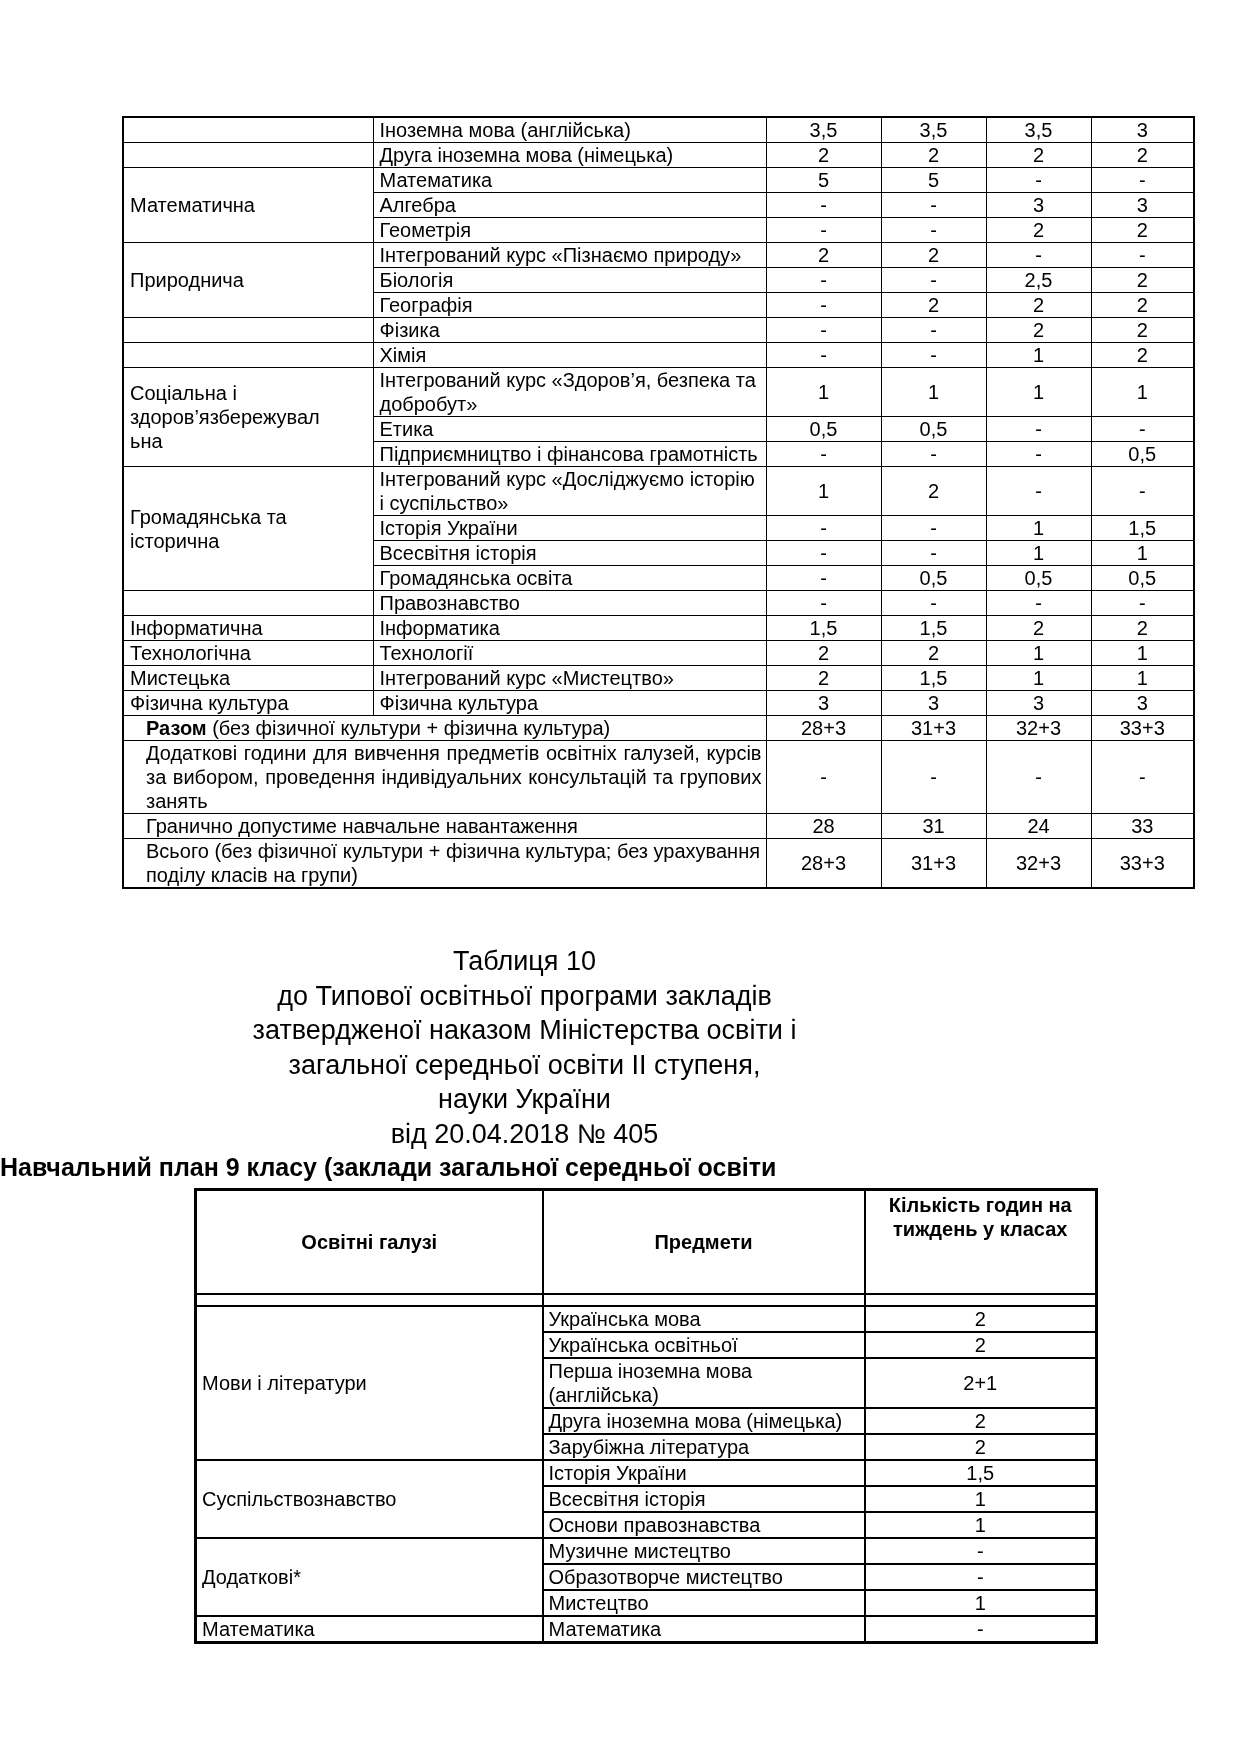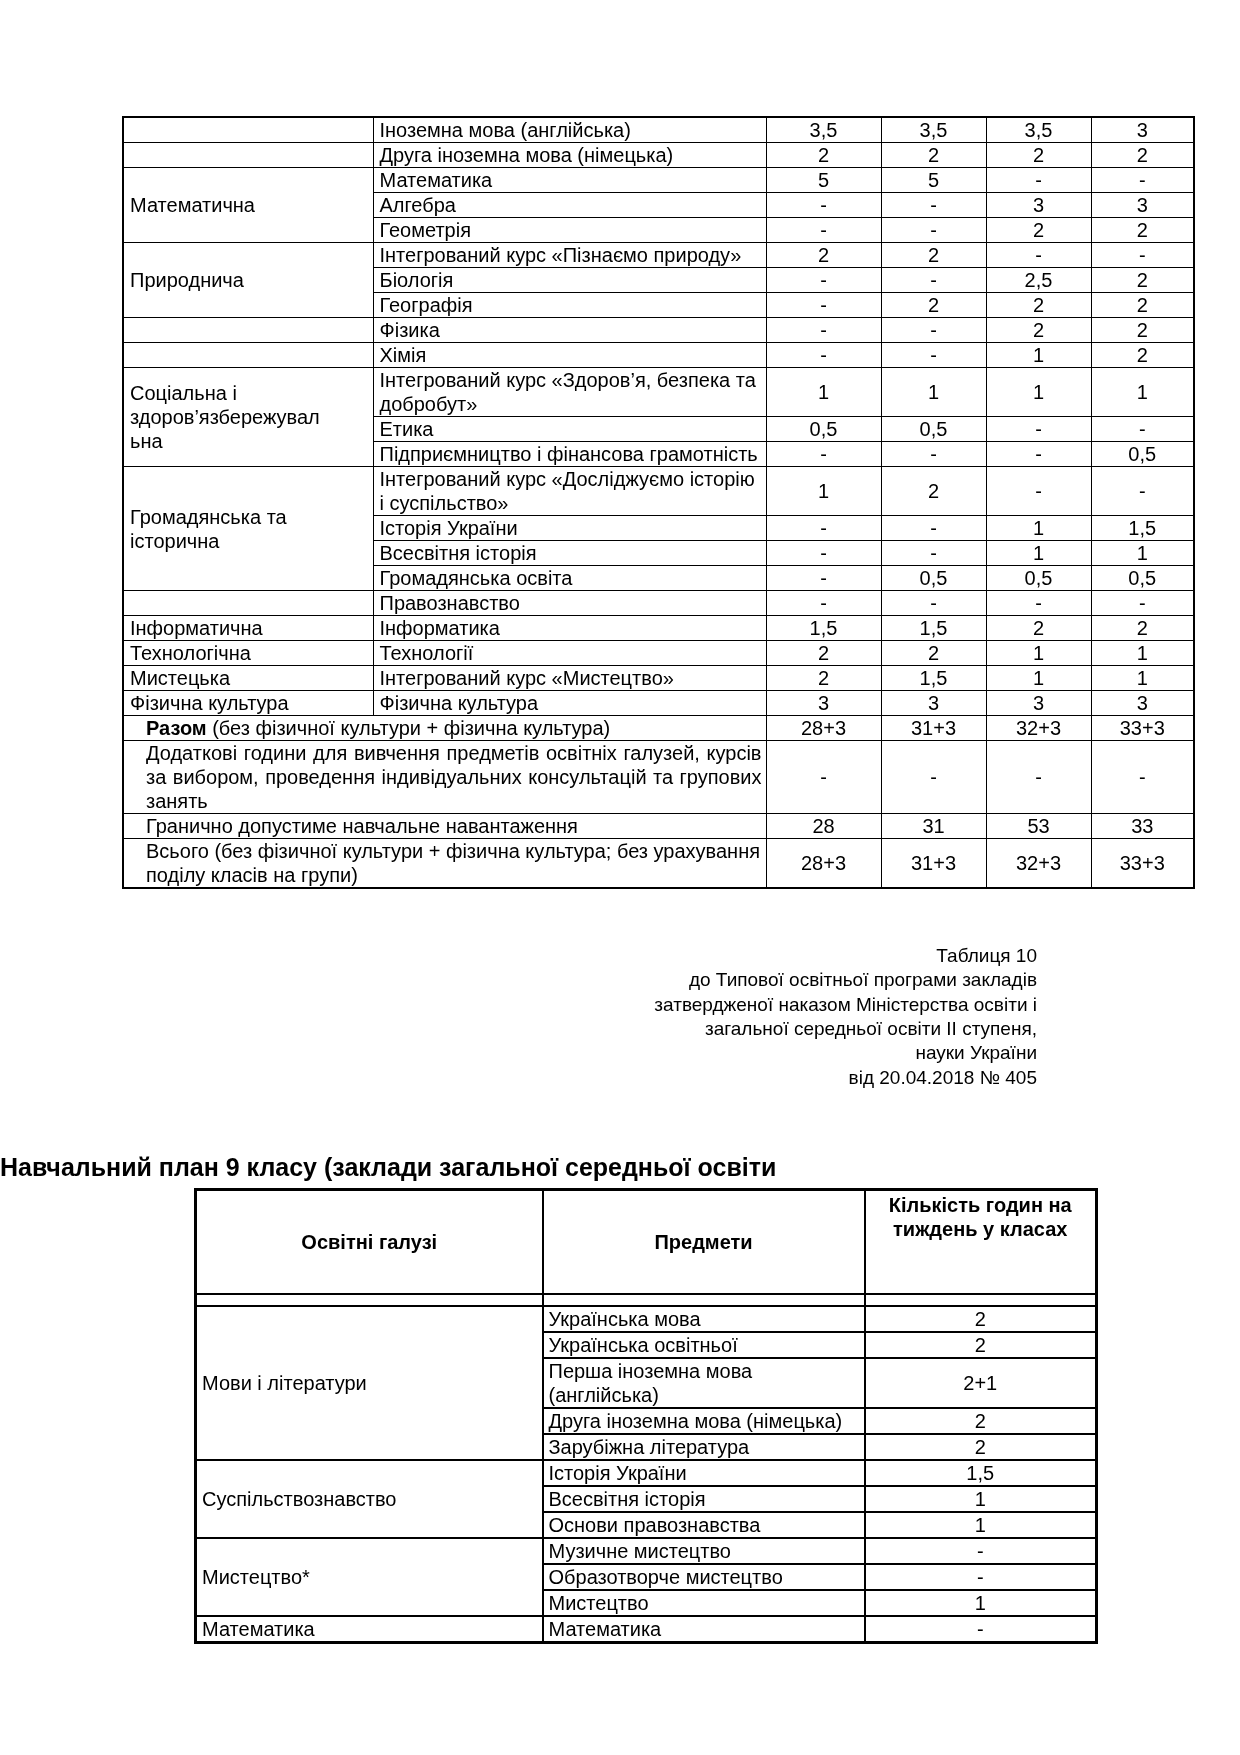--- a/index.html
+++ b/index.html
@@ -13,22 +13,22 @@
     border-collapse:collapse; table-layout:fixed;
     font-size:20px; line-height:1.2; border:2px solid #000;
   }
   table.t1 td { border:1px solid #000; padding:0 4px 0 6px; vertical-align:middle; }
   table.t1 td.cat { padding-right:44px; overflow-wrap:anywhere; }
   table.t1 td.val { text-align:center; padding:0 2px; }
   table.t1 td.sum { padding:0 4px 0 22px; }
   table.t1 td.justify { text-align:justify; }
   
   .attribution {
-    position:absolute; top:944px; left:0; width:1037px; text-align:right;
-    font-size:19px; line-height:1.28;
+    position:absolute; top:944px; left:0; width:1037px; text-align:center;
+    font-size:27px; line-height:1.28;padding-left:6px;
   }
   
   .heading {
     position:absolute; top:1152px; left:0; width:1186px; text-align:left;
     font-weight:bold; font-size:25px; line-height:1.22;
   }
   
   table.t2 {
     position:absolute; top:1188px; left:194px; width:901px;
     border-collapse:collapse; table-layout:fixed;
@@ -234,21 +234,21 @@
           <td class="sum justify" colspan="2">Додаткові години для вивчення предметів освітніх галузей, курсів за вибором, проведення індивідуальних консультацій та групових занять</td>
           <td class="val">-</td>
           <td class="val">-</td>
           <td class="val">-</td>
           <td class="val">-</td>
         </tr>
         <tr>
           <td class="sum" colspan="2">Гранично допустиме навчальне навантаження</td>
           <td class="val">28</td>
           <td class="val">31</td>
-          <td class="val">53</td>
+          <td class="val">24</td>
           <td class="val">33</td>
         </tr>
         <tr>
           <td class="sum" colspan="2">Всього (без фізичної культури + фізична культура; без урахування поділу класів на групи)</td>
           <td class="val">28+3</td>
           <td class="val">31+3</td>
           <td class="val">32+3</td>
           <td class="val">33+3</td>
         </tr>
       </tbody>
@@ -312,21 +312,21 @@
         </tr>
         <tr>
           <td>Всесвітня історія</td>
           <td class="val">1</td>
         </tr>
         <tr>
           <td>Основи правознавства</td>
           <td class="val">1</td>
         </tr>
         <tr>
-          <td class="cat" rowspan="3">Мистецтво*</td>
+          <td class="cat" rowspan="3">Додаткові*</td>
           <td>Музичне мистецтво</td>
           <td class="val">-</td>
         </tr>
         <tr>
           <td>Образотворче мистецтво</td>
           <td class="val">-</td>
         </tr>
         <tr>
           <td>Мистецтво</td>
           <td class="val">1</td>

